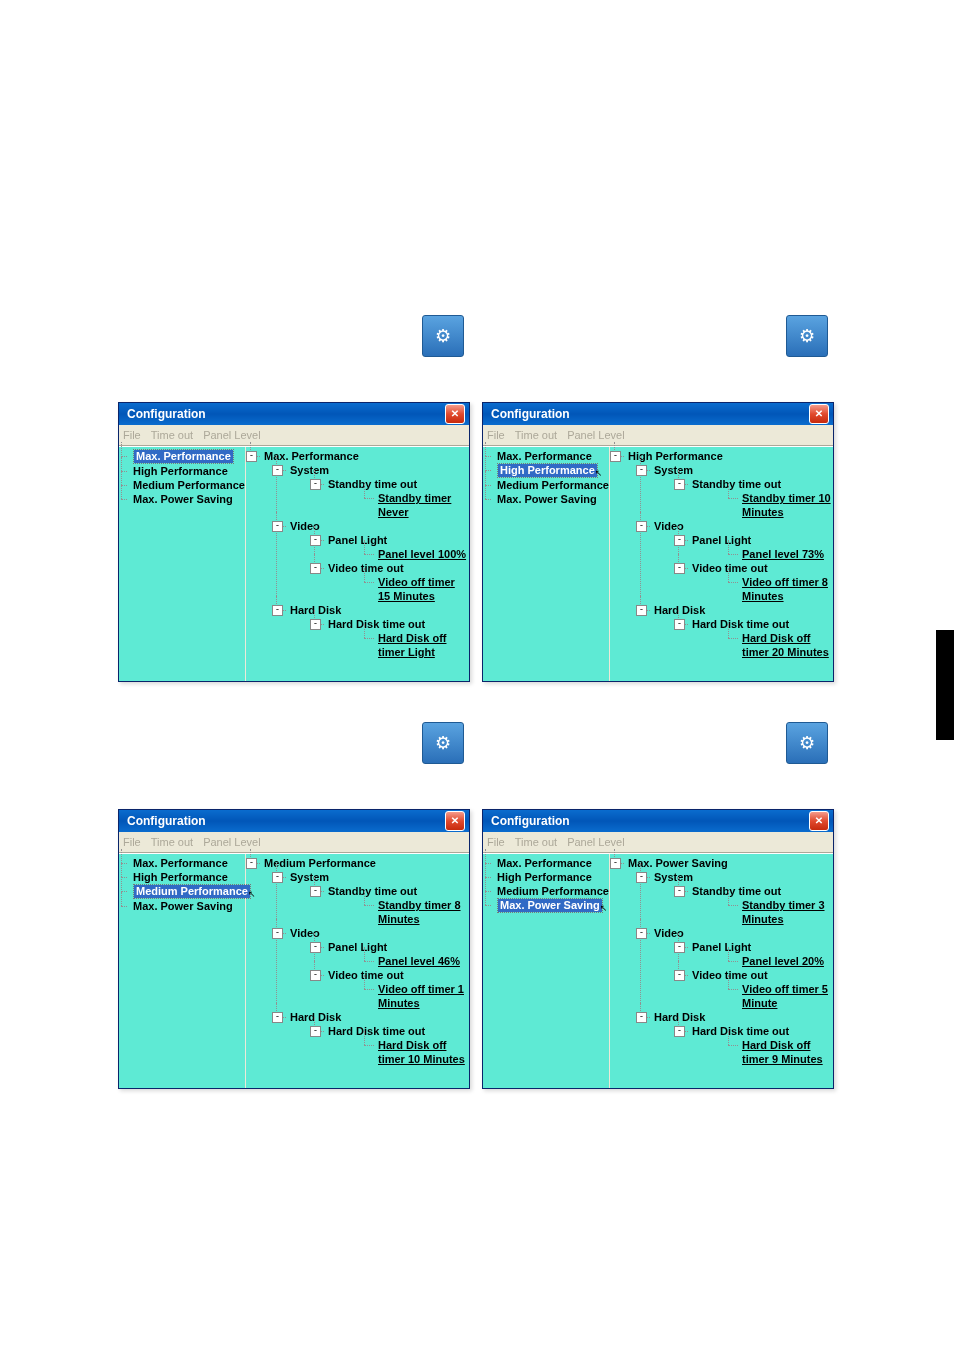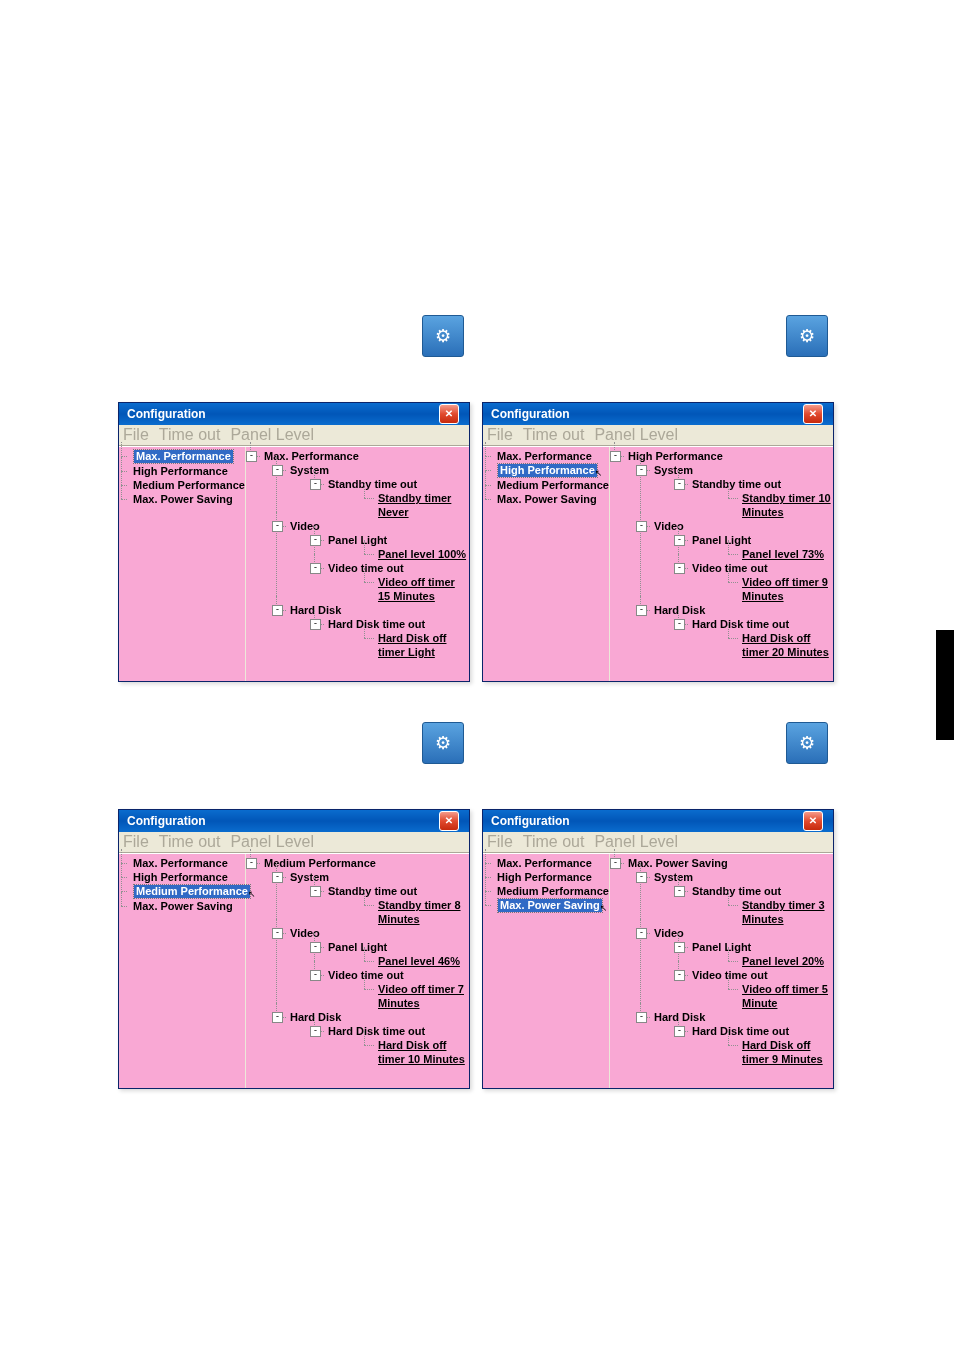--- a/index.html
+++ b/index.html
@@ -61,21 +61,21 @@
     box-shadow: 2px 2px 4px rgba(0,0,0,0.15);
   }
   
   .titlebar {
     background: linear-gradient(#0a6cce, #0156b8 50%, #0a6cce);
     color: #fff;
     font-size: 12px;
     font-weight: bold;
     height: 22px;
     line-height: 22px;
-    padding: 0 10px 0 8px;
+    padding: 0 4px 0 8px;
     display: flex;
     align-items: center;
     justify-content: space-between;
   }
   
   .closebtn {
     width: 18px;
     height: 18px;
     background: linear-gradient(#f59b8b, #e14a2e 50%, #c62a0d);
     border: 1px solid #fff;
@@ -87,32 +87,32 @@
     font-weight: bold;
     cursor: default;
   }
   
   .menubar {
     height: 20px;
     line-height: 20px;
     background: #ece9d8;
     border-bottom: 1px solid #aca899;
     padding-left: 4px;
-    font-size: 16px;
+    font-size: 11px;
     color: #aca899;
   }
   
   .menubar span {
     margin-right: 10px;
   }
   
   .body-area {
     height: 234px;
     display: flex;
-    background: #f9a8d4;
+    background: #5eead4;
     border-top: 1px solid #fff;
   }
   
   .left-pane {
     width: 122px;
     border-right: 1px solid #ece9d8;
     padding: 2px;
   }
   
   .right-pane {
@@ -336,21 +336,21 @@
                       <li><span class="exp">-</span><span class="bold">System</span><ul>
                           <li><span class="exp">-</span><span class="bold">Standby time out</span><ul>
                               <li><span class="bold">Standby timer 10 Minutes</span></li>
                             </ul></li>
                         </ul></li>
                       <li><span class="exp">-</span><span class="bold">Video</span><ul>
                           <li><span class="exp">-</span><span class="bold">Panel Light</span><ul>
                               <li><span class="bold">Panel level 73%</span></li>
                             </ul></li>
                           <li><span class="exp">-</span><span class="bold">Video time out</span><ul>
-                              <li><span class="bold">Video off timer 9 Minutes</span></li>
+                              <li><span class="bold">Video off timer 8 Minutes</span></li>
                             </ul></li>
                         </ul></li>
                       <li><span class="exp">-</span><span class="bold">Hard Disk</span><ul>
                           <li><span class="exp">-</span><span class="bold">Hard Disk time out</span><ul>
                               <li><span class="bold">Hard Disk off timer 20 Minutes</span></li>
                             </ul></li>
                         </ul></li>
                     </ul></li>
                 </ul>
               </div>
@@ -387,21 +387,21 @@
                       <li><span class="exp">-</span><span class="bold">System</span><ul>
                           <li><span class="exp">-</span><span class="bold">Standby time out</span><ul>
                               <li><span class="bold">Standby timer 8 Minutes</span></li>
                             </ul></li>
                         </ul></li>
                       <li><span class="exp">-</span><span class="bold">Video</span><ul>
                           <li><span class="exp">-</span><span class="bold">Panel Light</span><ul>
                               <li><span class="bold">Panel level 46%</span></li>
                             </ul></li>
                           <li><span class="exp">-</span><span class="bold">Video time out</span><ul>
-                              <li><span class="bold">Video off timer 7 Minutes</span></li>
+                              <li><span class="bold">Video off timer 1 Minutes</span></li>
                             </ul></li>
                         </ul></li>
                       <li><span class="exp">-</span><span class="bold">Hard Disk</span><ul>
                           <li><span class="exp">-</span><span class="bold">Hard Disk time out</span><ul>
                               <li><span class="bold">Hard Disk off timer 10 Minutes</span></li>
                             </ul></li>
                         </ul></li>
                     </ul></li>
                 </ul>
               </div>

